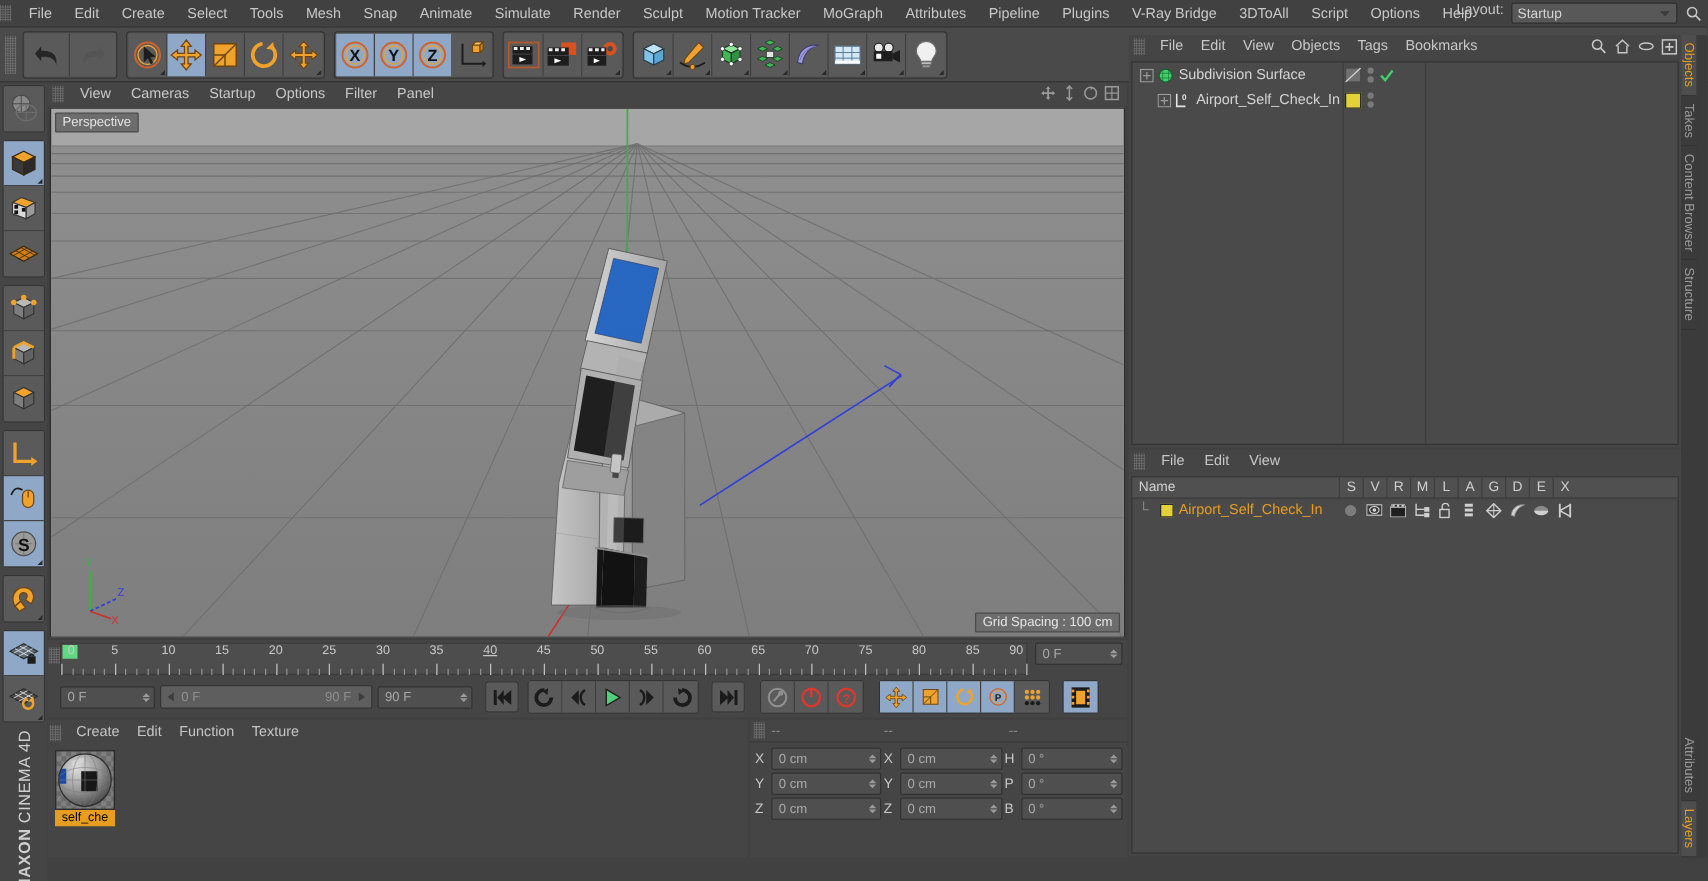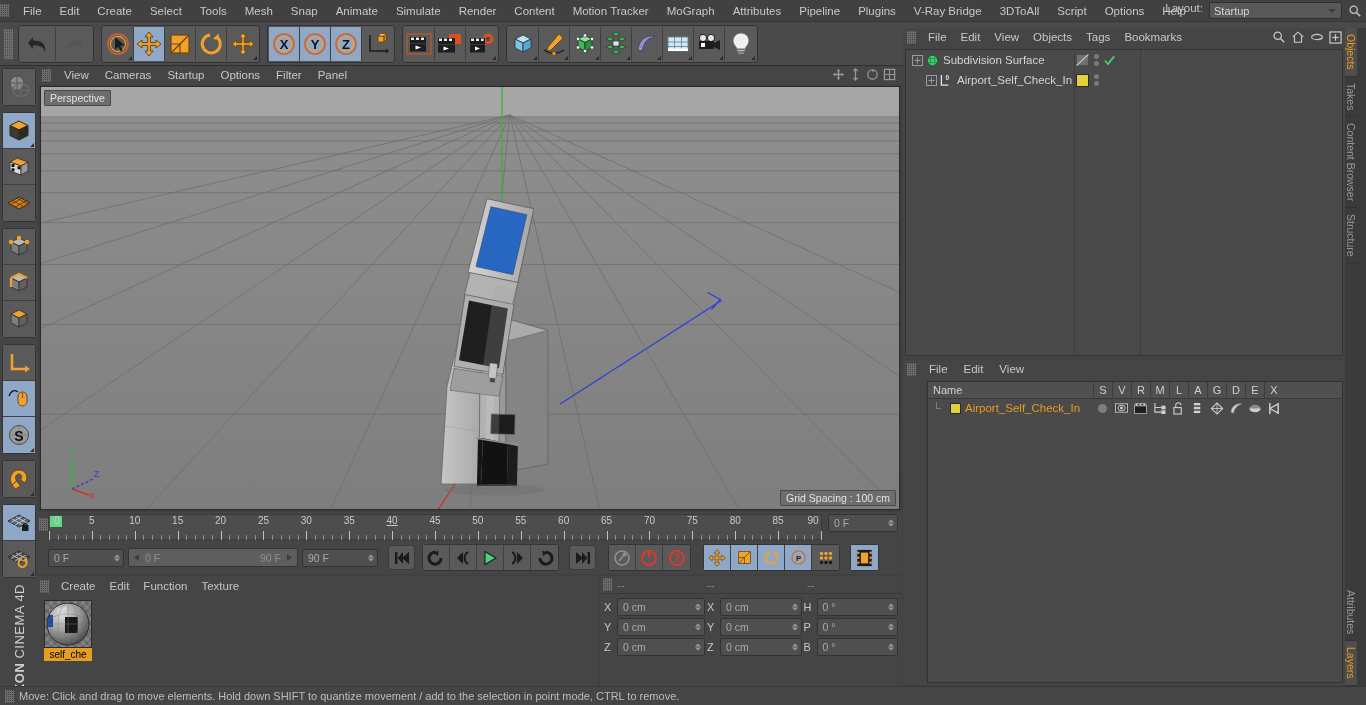--- a/index.html
+++ b/index.html
@@ -174,21 +174,21 @@
   .om-row { display:flex; align-items:center; height:20px; position:relative; font-size:11.5px; }
   .om-row .tname { color:#d4d4d4; }
   .om-cols { position:absolute; left:170px; top:0; display:flex; align-items:center; gap:5px; height:20px; }
   .om-sep { position:absolute; left:168px; top:0; bottom:0; width:1px; background:#3c3c3c; }
   .om-sep2{ position:absolute; left:234px; top:0; bottom:0; width:1px; background:#3c3c3c; }
 
   
   .laymgr { position:absolute; left:903px; top:360px; width:442px; height:325px; background:#454545; }
   .lm-head { display:flex; align-items:center; height:19px; padding-left:4px; }
   .lm-head .mi{ padding:0 8px; font-size:11.5px; line-height:19px; }
-  .lm-table { position:absolute; left:2px; top:21px; right:2px; bottom:2px; background:#4a4a4a; border:1px solid #333;margin-left:22px; }
+  .lm-table { position:absolute; left:2px; top:21px; right:2px; bottom:2px; background:#4a4a4a; border:1px solid #333; }
   .lm-hdr { display:flex; height:17px; align-items:center; background:#505050; border-bottom:1px solid #3a3a3a; }
   .lm-hdr .nm { width:165px; padding-left:5px; font-size:11px; color:#d0d0d0; }
   .lm-hdr .c { width:19px; text-align:center; font-size:11px; color:#d0d0d0;
                border-left:1px solid #3d3d3d; line-height:17px; }
   .lm-row { display:flex; height:18px; align-items:center; }
   .lm-row .nm { width:165px; padding-left:5px; display:flex; align-items:center; gap:4px;
                 font-size:11.5px; color:#e79d20; }
   .swatch { width:11px;height:11px; background:#e3d13a; border:1px solid #2a2a2a; }
 
   
@@ -213,21 +213,21 @@
         <div class="mi">File</div>
         <div class="mi">Edit</div>
         <div class="mi">Create</div>
         <div class="mi">Select</div>
         <div class="mi">Tools</div>
         <div class="mi">Mesh</div>
         <div class="mi">Snap</div>
         <div class="mi">Animate</div>
         <div class="mi">Simulate</div>
         <div class="mi">Render</div>
-        <div class="mi">Content</div>
+        <div class="mi">Sculpt</div>
         <div class="mi">Motion Tracker</div>
         <div class="mi">MoGraph</div>
         <div class="mi">Attributes</div>
         <div class="mi">Pipeline</div>
         <div class="mi">Plugins</div>
         <div class="mi">V-Ray Bridge</div>
         <div class="mi">3DToAll</div>
         <div class="mi">Script</div>
         <div class="mi">Options</div>
         <div class="mi">Help</div>
@@ -1364,18 +1364,14 @@
         <div class="vtab">Takes</div>
         <div class="vtab">Content Browser</div>
         <div class="vtab">Structure</div>
       </div>
     <div id="vtabs-bottom" style="position:absolute;bottom:0;left:0;right:0;">
         <div class="vtab">Attributes</div>
         <div class="vtab active">Layers</div>
       </div>
   </div>
 
-  <div class="statusbar">
-    <div class="grip"></div>
-    <span class="txt">Move: Click and drag to move elements. Hold down SHIFT to quantize movement / add to the selection in point mode, CTRL to remove.</span>
-  </div>
 
 </div>
 
 </body></html>

